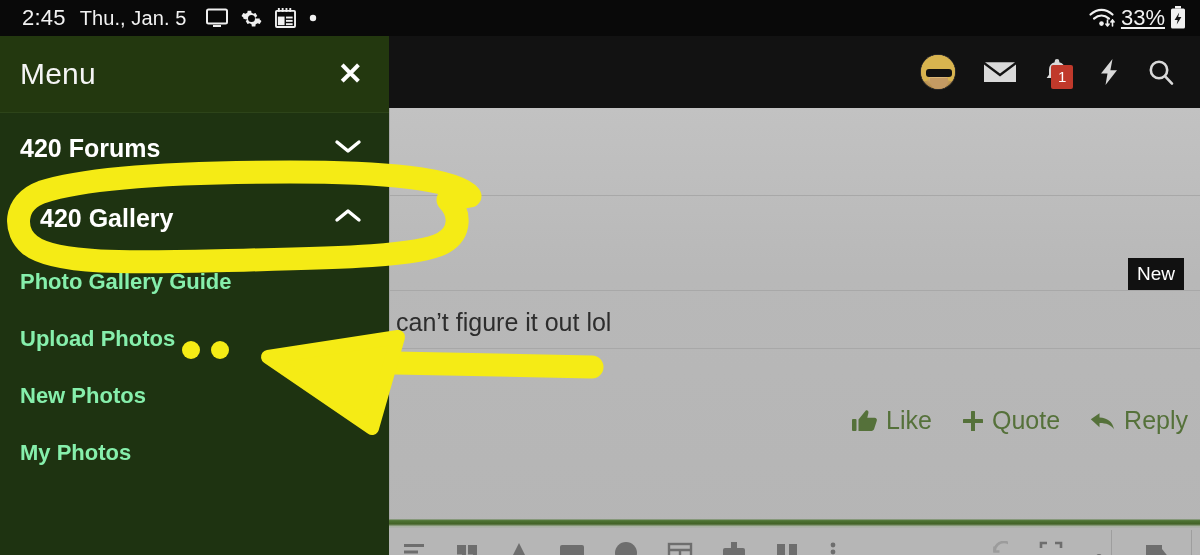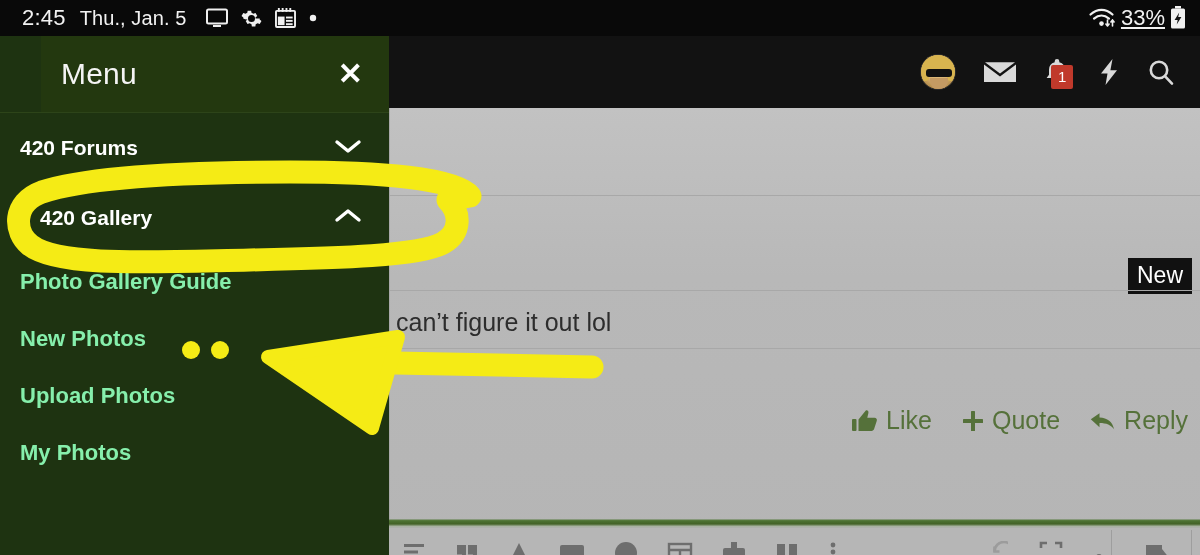--- a/index.html
+++ b/index.html
@@ -74,23 +74,23 @@
 
   
   .content {
     position: absolute; left: 388px; top: 108px;
     width: 812px; height: 447px;
     background: linear-gradient(180deg, #c2c2c2 0%, #b8b8b8 38%, #b5b5b5 100%);
     overflow: hidden;
   }
   .content-edge { position:absolute; left:0; top:0; width:2px; height:447px; background:#a9a9a9; }
   .new-badge {
-    position: absolute; right: 8px; top: 150px;
+    position: absolute; right: 16px; top: 150px;
     background: #111; color: #fff;
-    font-size: 23px; line-height: 1;
+    font-size: 19px; line-height: 1;
     padding: 6px 9px 7px 9px;
     text-align: center;
   }
   .divider {
     position: absolute; left: 0; width: 812px; height: 1px;
     background: #a8a8a8;
   }
   .post-text {
     position: absolute; left: 8px; top: 200px;
     font-size: 25px; color: #2d2d2d;
@@ -127,30 +127,29 @@
     position: absolute; left: 0; top: 36px;
     width: 389px; height: 519px;
     background: #1e3311;
     overflow: hidden;
   }
   .menu-head {
     position: relative; height: 76px;
     display: flex; align-items: center; justify-content: space-between;
     padding: 0 26px 0 20px;
     background: #23380f;
-    margin-left: 41px;
   }
   .menu-title { color: #f4f4f4; font-size: 30px; font-weight: 400; letter-spacing: .2px; }
   .close-x { color: #ffffff; font-size: 30px; font-weight: 700; line-height: 1; }
   .menu-sep { height: 1px; background: #2d4419; }
 
   .grp {
     height: 70px; display: flex; align-items: center; justify-content: space-between;
     padding: 0 26px 0 20px;
-    color: #ffffff; font-size: 21px; font-weight: 700;
+    color: #ffffff; font-size: 25px; font-weight: 700;
   }
   .grp.indent { padding-left: 40px; }
   .grp .chev { font-size: 20px; font-weight: 700; }
 
   .item {
     height: 57px; display: flex; align-items: center;
     padding-left: 20px;
     color: #86efac; font-size: 22px; font-weight: 700;
   }
 
@@ -407,24 +406,24 @@
         <svg width="30" height="18" viewBox="0 0 30 18" fill="none" stroke="#ffffff" stroke-width="3.4" stroke-linecap="round" stroke-linejoin="round">
             <path d="M4 13l11-9 11 9"></path>
           </svg>
       </span>
     </div>
 
     <div class="item">
       <span>Photo Gallery Guide</span>
     </div>
     <div class="item">
+      <span>Upload Photos</span>
+    </div>
+    <div class="item">
       <span>New Photos</span>
-    </div>
-    <div class="item">
-      <span>Upload Photos</span>
     </div>
     <div class="item">
       <span>My Photos</span>
     </div>
   </div>
 
   <svg class="annot" viewBox="0 0 1200 555">
 
     <path d="M470 196 C 455 178, 380 172, 290 172 C 200 172, 90 176, 42 192
              C 12 203, 14 232, 30 245 C 58 267, 150 262, 250 260

